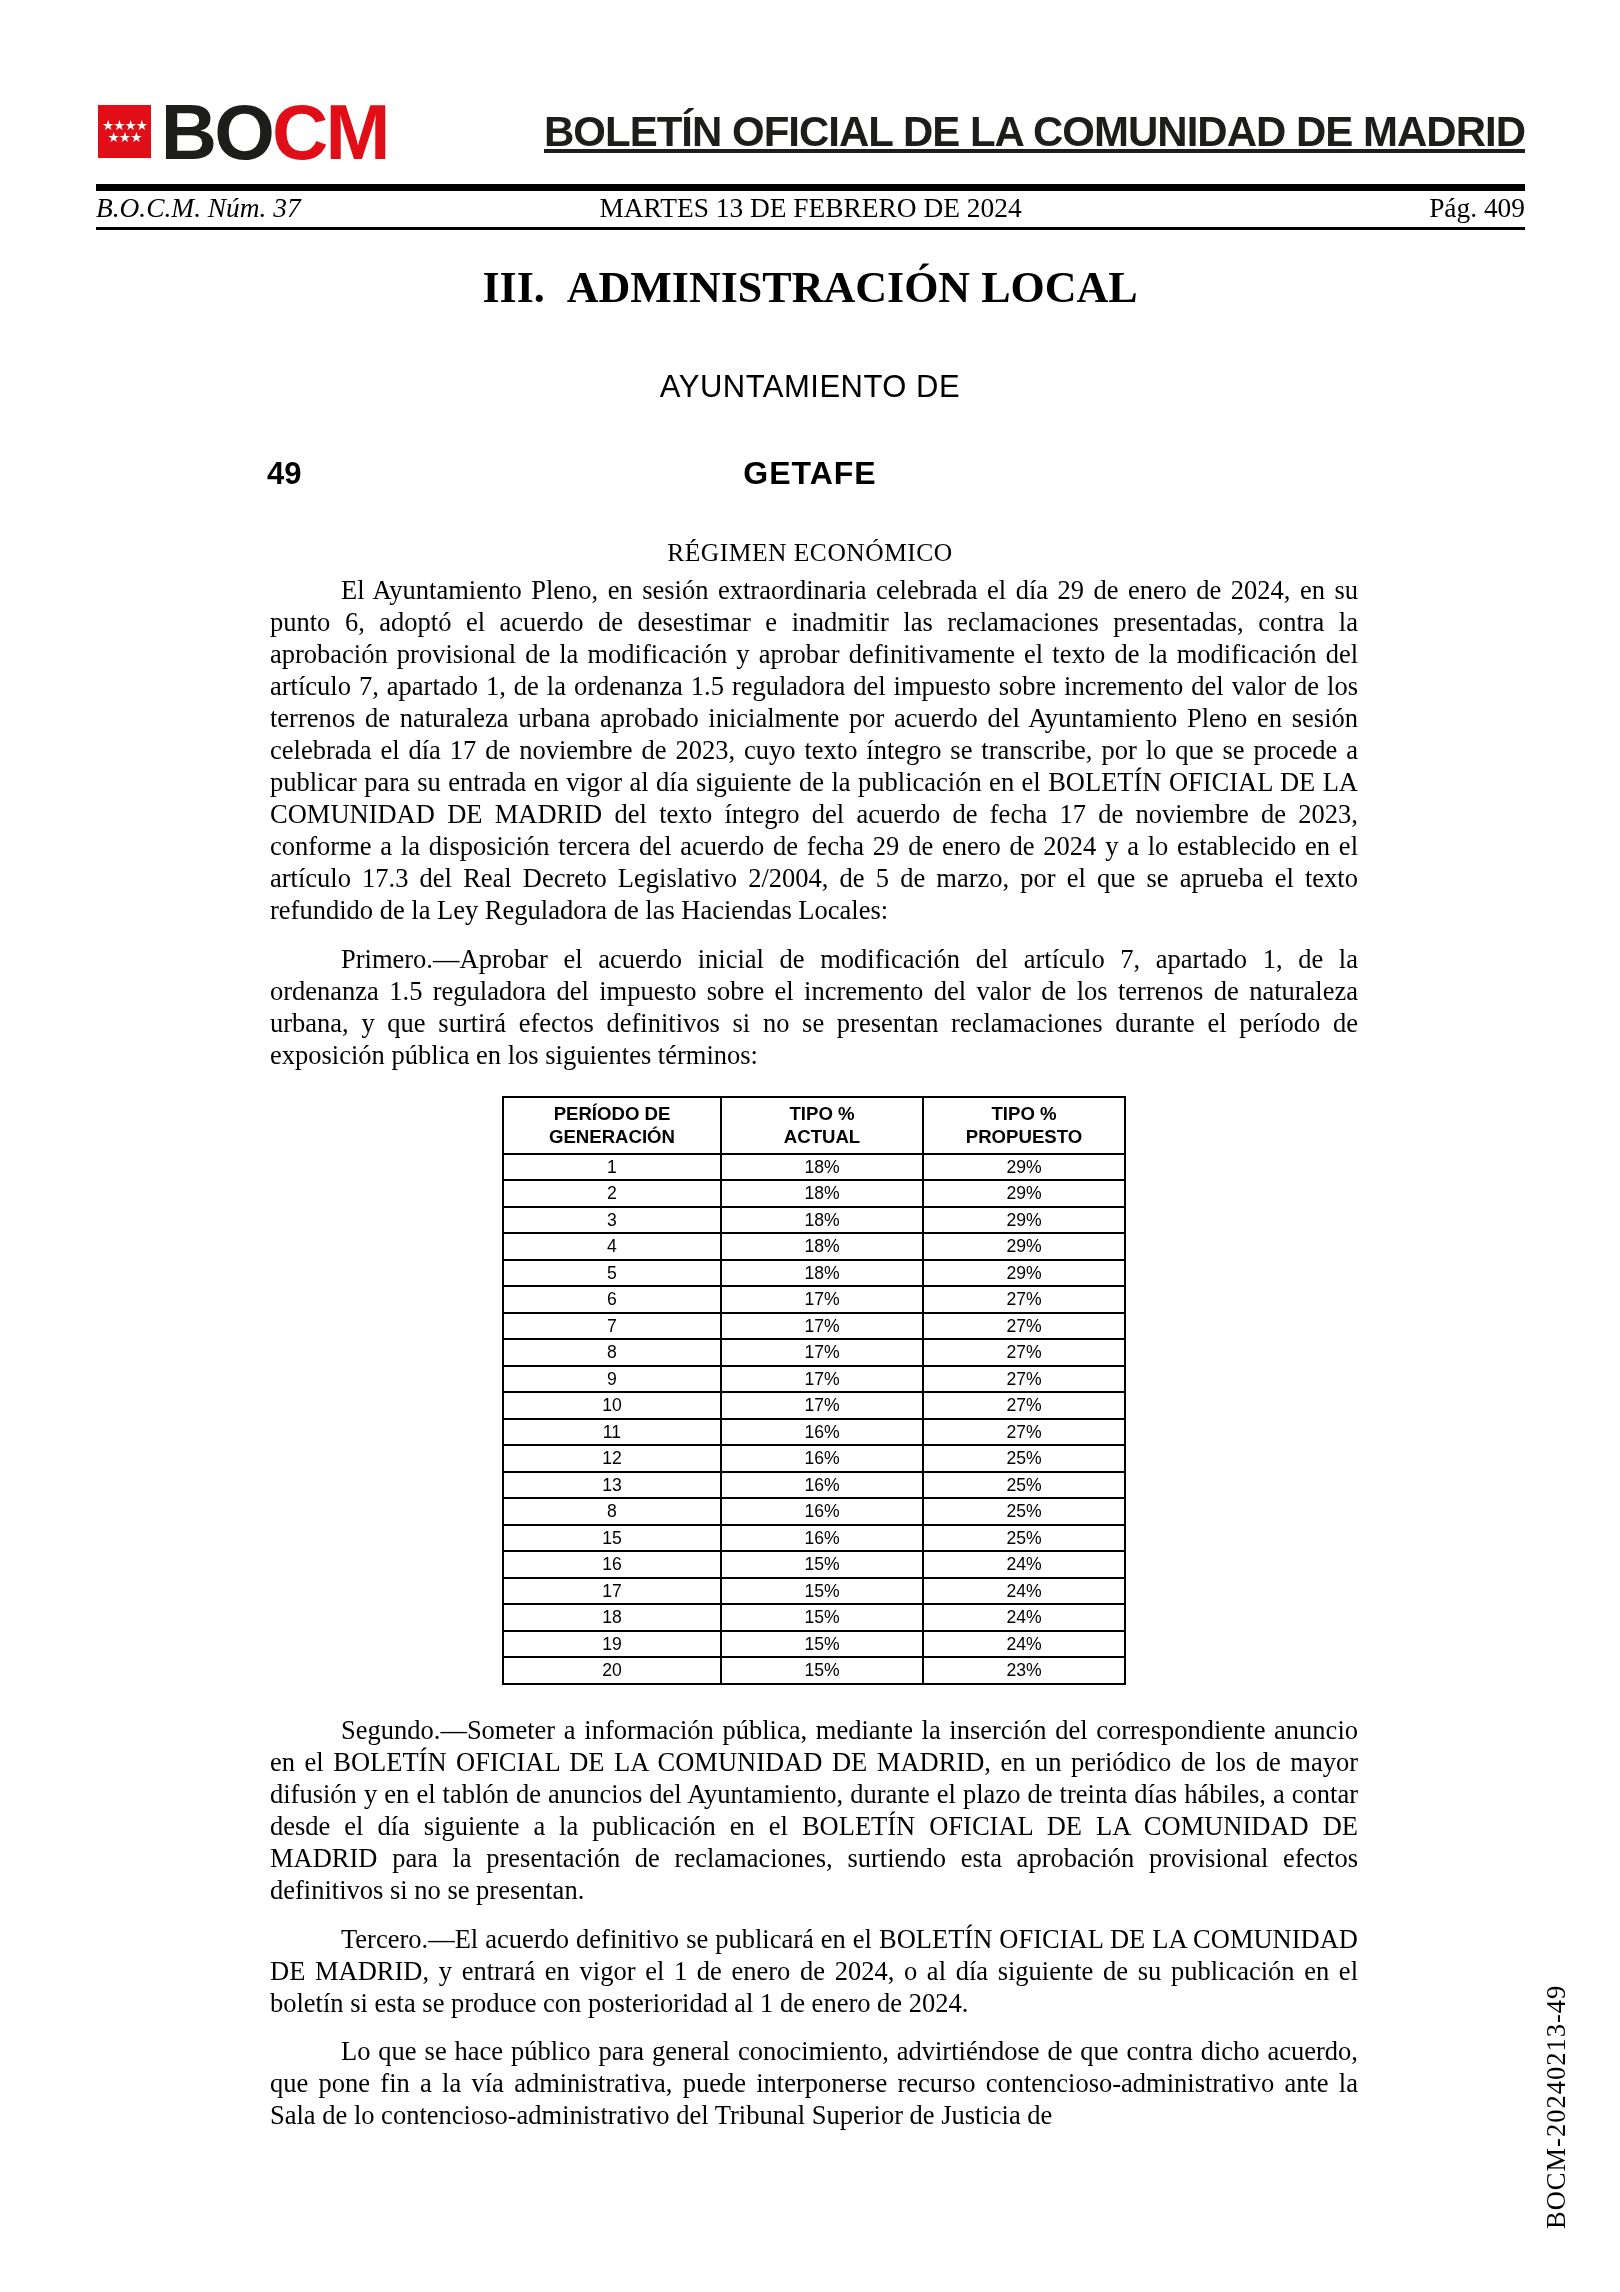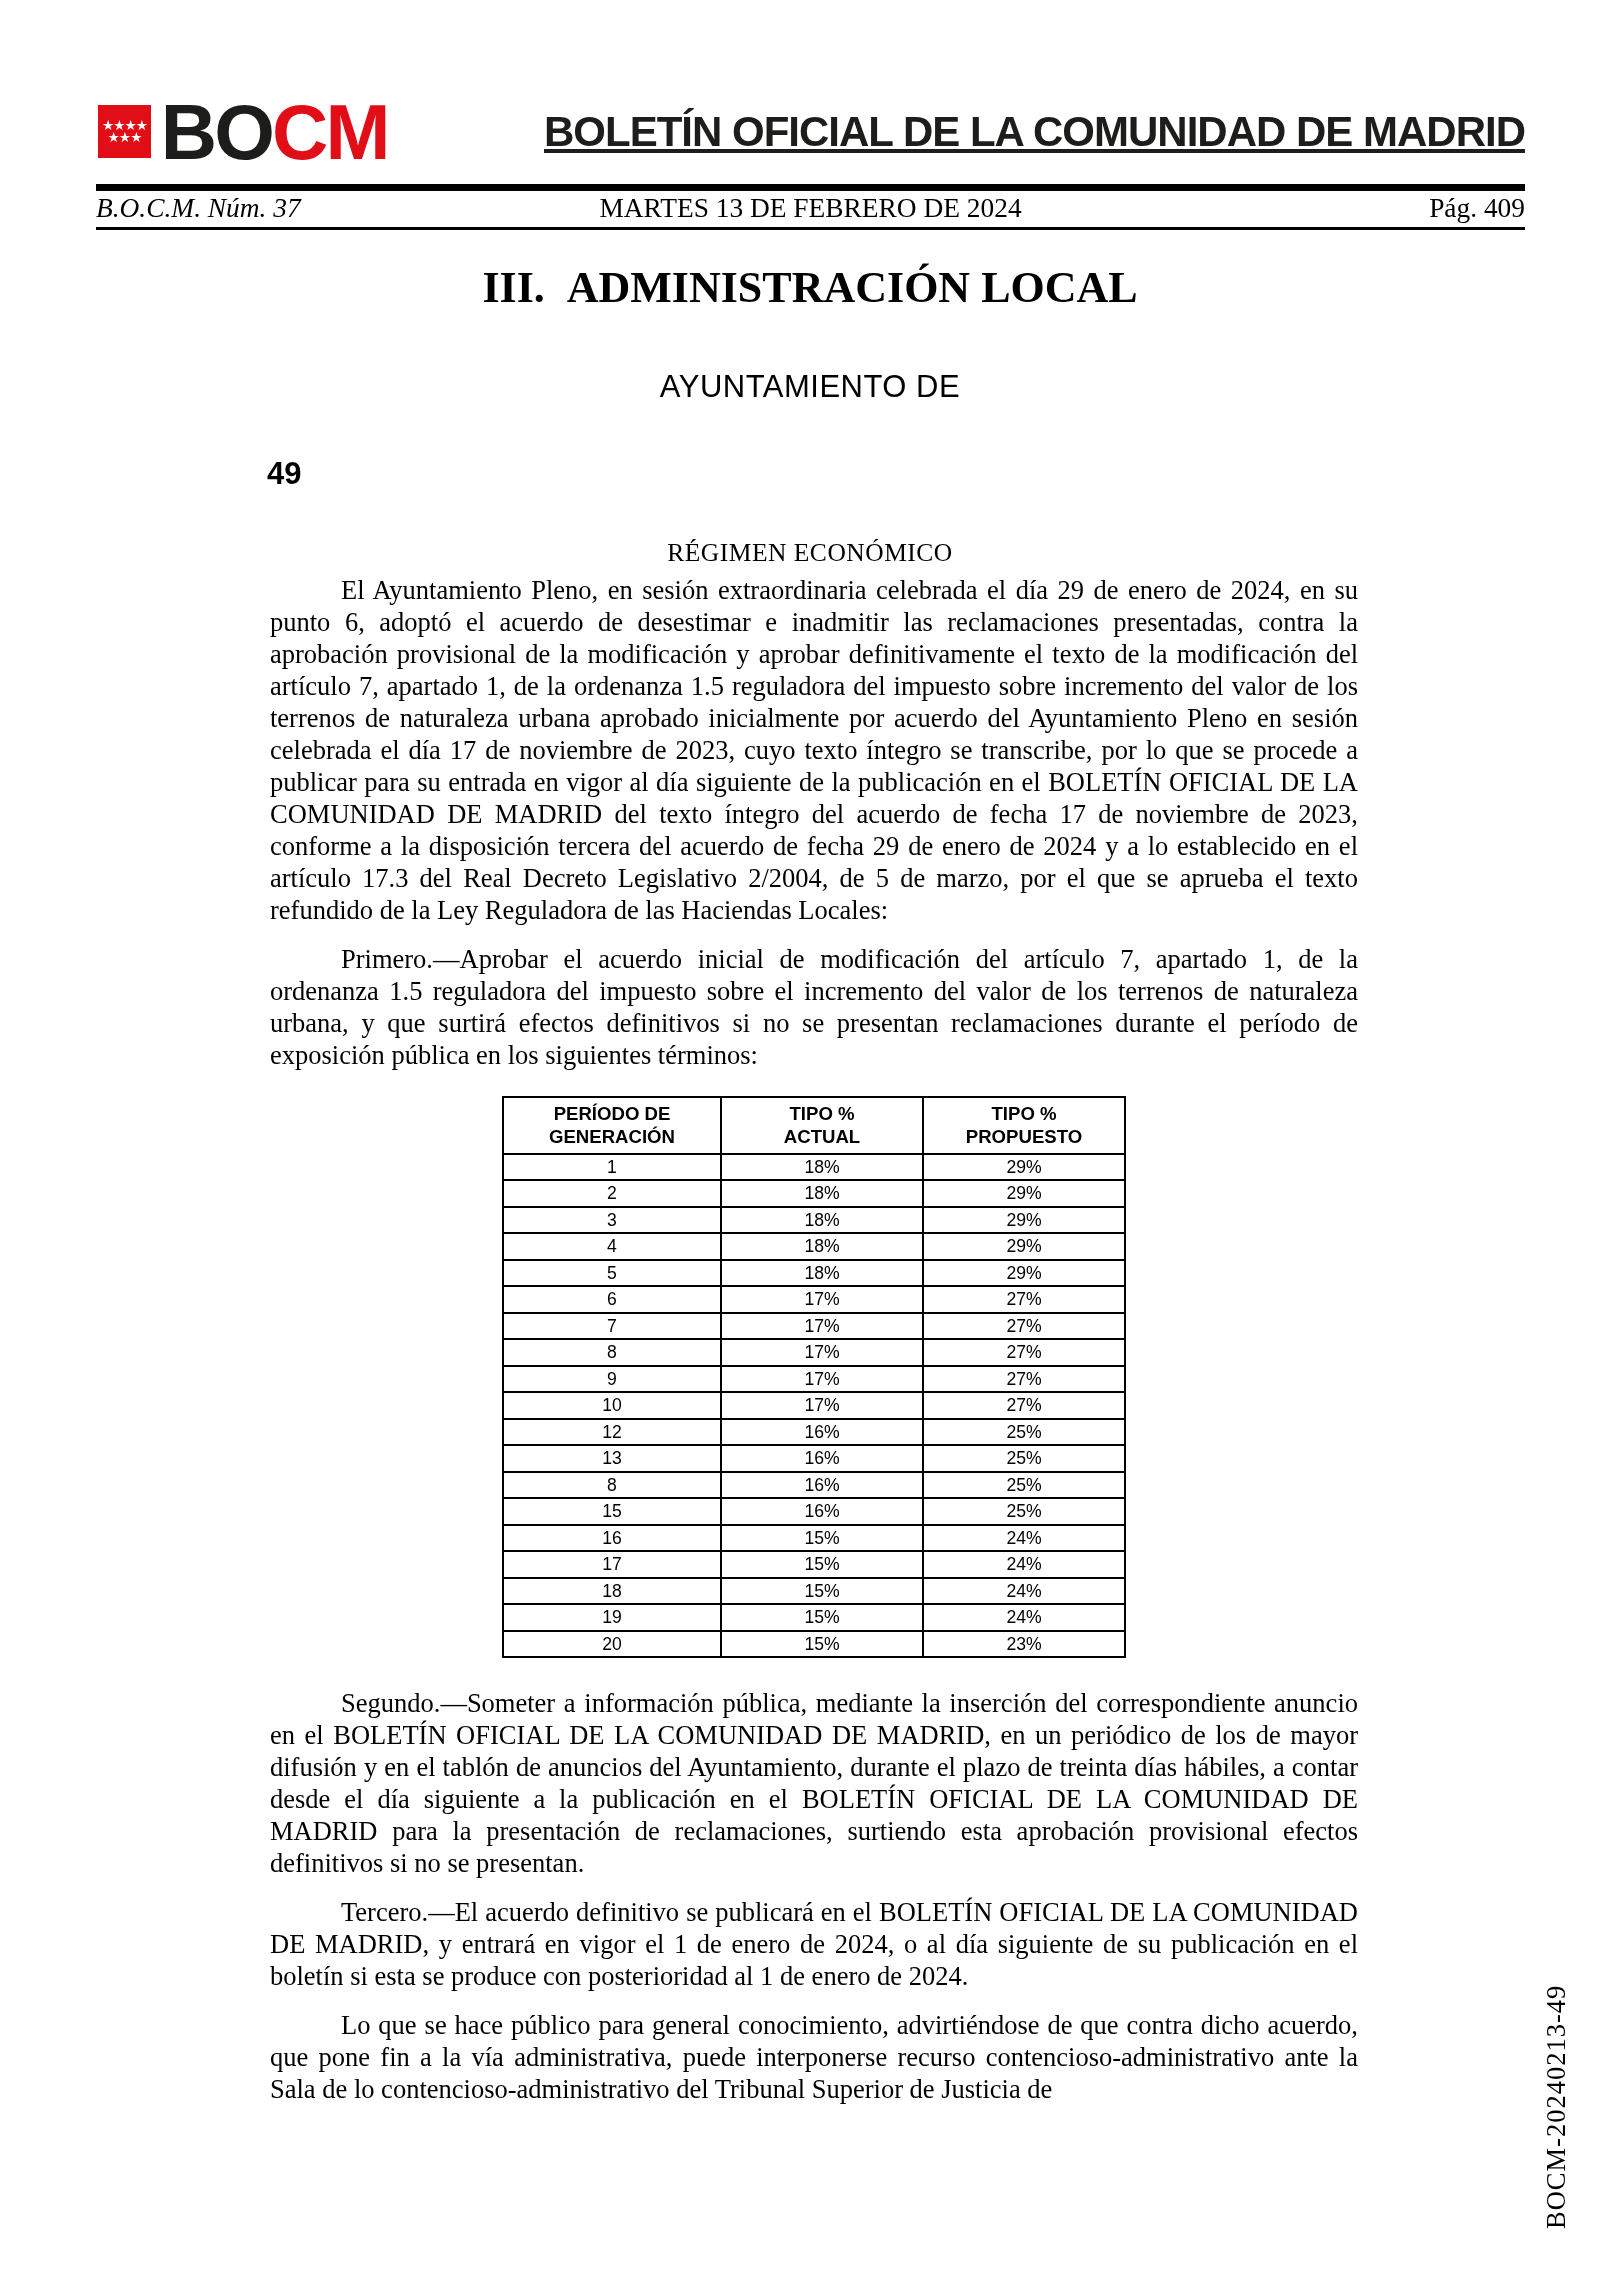--- a/index.html
+++ b/index.html
@@ -126,20 +126,21 @@
     <span class="left">B.O.C.M. Núm. 37</span>
     <span class="center">MARTES 13 DE FEBRERO DE 2024</span>
     <span class="right">Pág. 409</span>
   </div>
 
   <div class="rule rule-thin"></div>
 
   <div class="section-title">III.&nbsp;&nbsp;ADMINISTRACIÓN LOCAL</div>
   <div class="org-heading">AYUNTAMIENTO DE</div>
   <div class="item-number">49</div>
+  <div class="municipality">GETAFE</div>
   <div class="category">RÉGIMEN ECONÓMICO</div>
 
   <div class="body-col">
     <p class="para">El Ayuntamiento Pleno, en sesión extraordinaria celebrada el día 29 de enero de 2024, en su punto 6, adoptó el acuerdo de desestimar e inadmitir las reclamaciones presentadas, contra la aprobación provisional de la modificación y aprobar definitivamente el texto de la modificación del artículo 7, apartado 1, de la ordenanza 1.5 reguladora del impuesto sobre incremento del valor de los terrenos de naturaleza urbana aprobado inicialmente por acuerdo del Ayuntamiento Pleno en sesión celebrada el día 17 de noviembre de 2023, cuyo texto íntegro se transcribe, por lo que se procede a publicar para su entrada en vigor al día siguiente de la publicación en el BOLETÍN OFICIAL DE LA COMUNIDAD DE MADRID del texto íntegro del acuerdo de fecha 17 de noviembre de 2023, conforme a la disposición tercera del acuerdo de fecha 29 de enero de 2024 y a lo establecido en el artículo 17.3 del Real Decreto Legislativo 2/2004, de 5 de marzo, por el que se aprueba el texto refundido de la Ley Reguladora de las Haciendas Locales:</p>
     <p class="para">Primero.—Aprobar el acuerdo inicial de modificación del artículo 7, apartado 1, de la ordenanza 1.5 reguladora del impuesto sobre el incremento del valor de los terrenos de naturaleza urbana, y que surtirá efectos definitivos si no se presentan reclamaciones durante el período de exposición pública en los siguientes términos:</p>
 
     <table class="rates">
       <colgroup>
           <col class="c1">
           <col class="c2">
@@ -200,20 +201,25 @@
             <td>9</td>
             <td>17%</td>
             <td>27%</td>
           </tr>
           <tr>
             <td>10</td>
             <td>17%</td>
             <td>27%</td>
           </tr>
           <tr>
+            <td>11</td>
+            <td>16%</td>
+            <td>27%</td>
+          </tr>
+          <tr>
             <td>12</td>
             <td>16%</td>
             <td>25%</td>
           </tr>
           <tr>
             <td>13</td>
             <td>16%</td>
             <td>25%</td>
           </tr>
           <tr>

